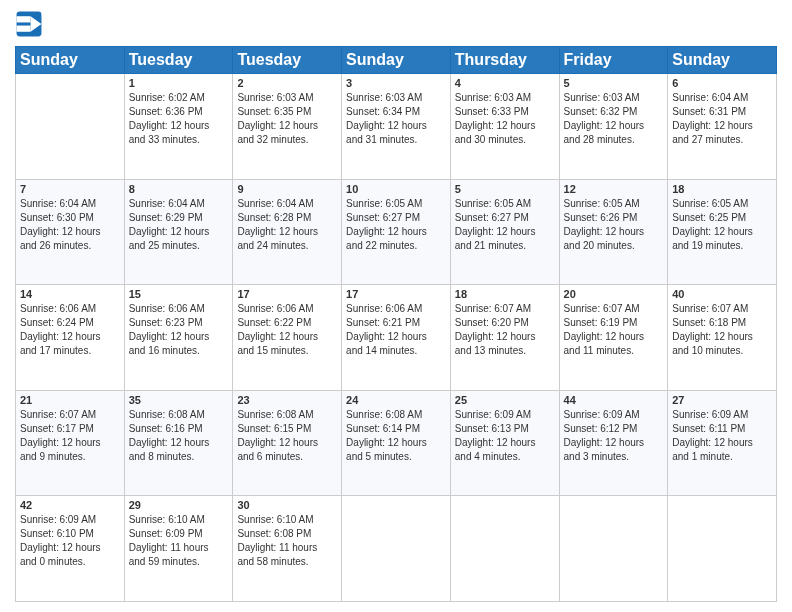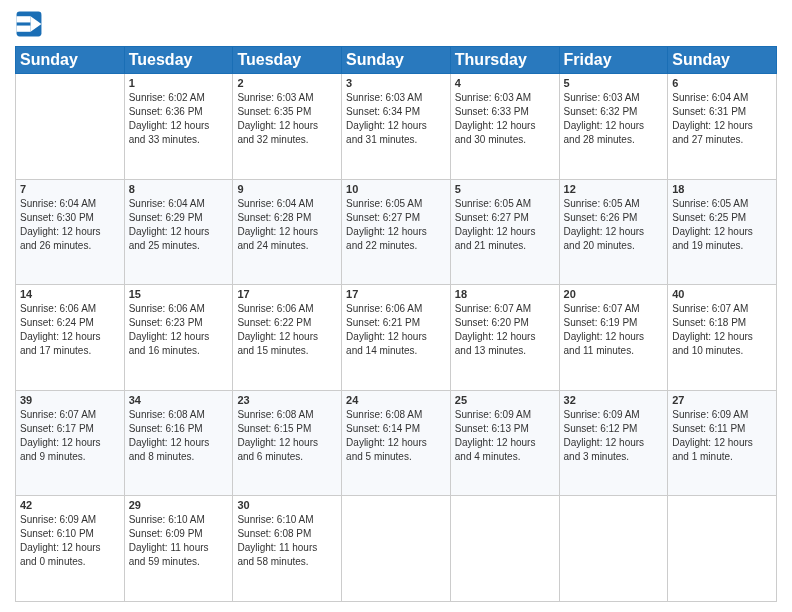--- a/index.html
+++ b/index.html
@@ -219,41 +219,41 @@
             <span class="day-num">20</span>
             <div class="day-info">Sunrise: 6:07 AM<br>Sunset: 6:19 PM<br>Daylight: 12 hours<br>and 11 minutes.</div>
           </td>
           <td>
             <span class="day-num">40</span>
             <div class="day-info">Sunrise: 6:07 AM<br>Sunset: 6:18 PM<br>Daylight: 12 hours<br>and 10 minutes.</div>
           </td>
         </tr>
         <tr>
           <td>
-            <span class="day-num">39</span>
+            <span class="day-num">21</span>
             <div class="day-info">Sunrise: 6:07 AM<br>Sunset: 6:17 PM<br>Daylight: 12 hours<br>and 9 minutes.</div>
           </td>
           <td>
-            <span class="day-num">34</span>
+            <span class="day-num">35</span>
             <div class="day-info">Sunrise: 6:08 AM<br>Sunset: 6:16 PM<br>Daylight: 12 hours<br>and 8 minutes.</div>
           </td>
           <td>
             <span class="day-num">23</span>
             <div class="day-info">Sunrise: 6:08 AM<br>Sunset: 6:15 PM<br>Daylight: 12 hours<br>and 6 minutes.</div>
           </td>
           <td>
             <span class="day-num">24</span>
             <div class="day-info">Sunrise: 6:08 AM<br>Sunset: 6:14 PM<br>Daylight: 12 hours<br>and 5 minutes.</div>
           </td>
           <td>
             <span class="day-num">25</span>
             <div class="day-info">Sunrise: 6:09 AM<br>Sunset: 6:13 PM<br>Daylight: 12 hours<br>and 4 minutes.</div>
           </td>
           <td>
-            <span class="day-num">32</span>
+            <span class="day-num">44</span>
             <div class="day-info">Sunrise: 6:09 AM<br>Sunset: 6:12 PM<br>Daylight: 12 hours<br>and 3 minutes.</div>
           </td>
           <td>
             <span class="day-num">27</span>
             <div class="day-info">Sunrise: 6:09 AM<br>Sunset: 6:11 PM<br>Daylight: 12 hours<br>and 1 minute.</div>
           </td>
         </tr>
         <tr>
           <td>
             <span class="day-num">42</span>

